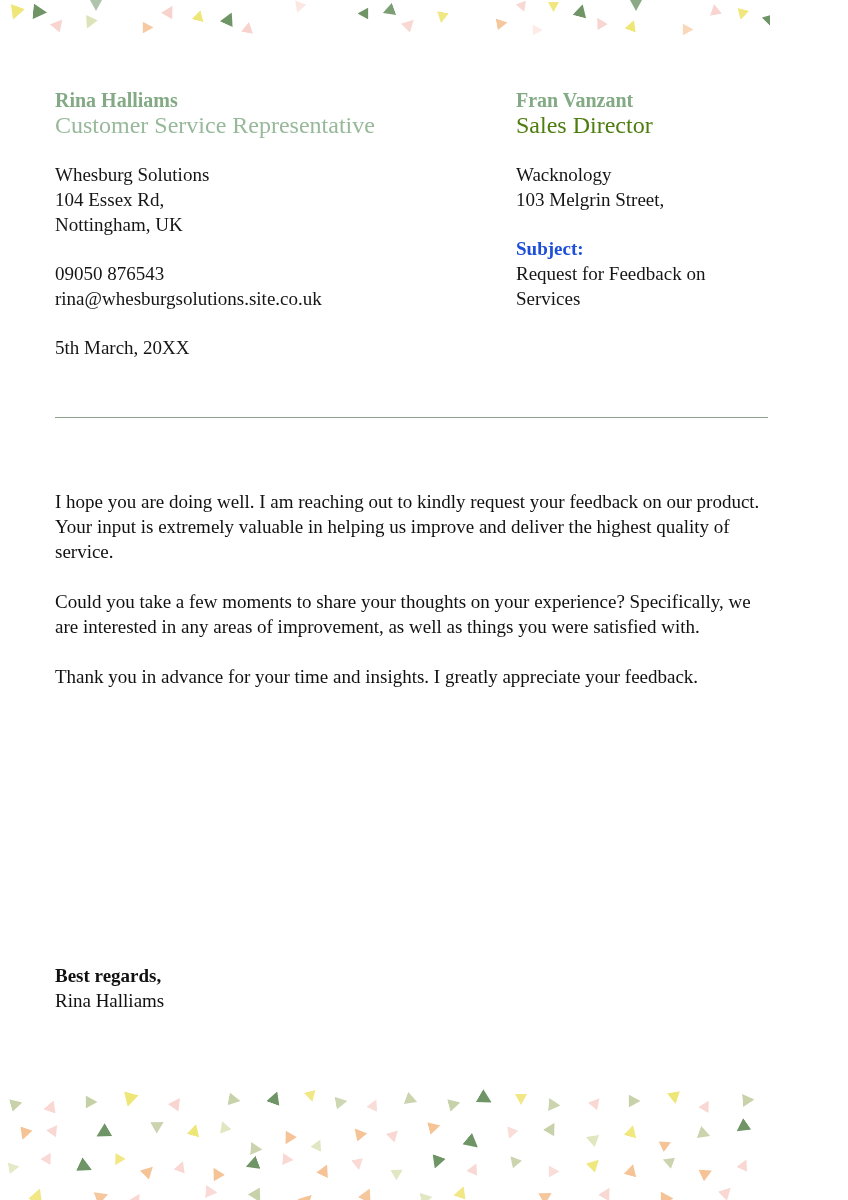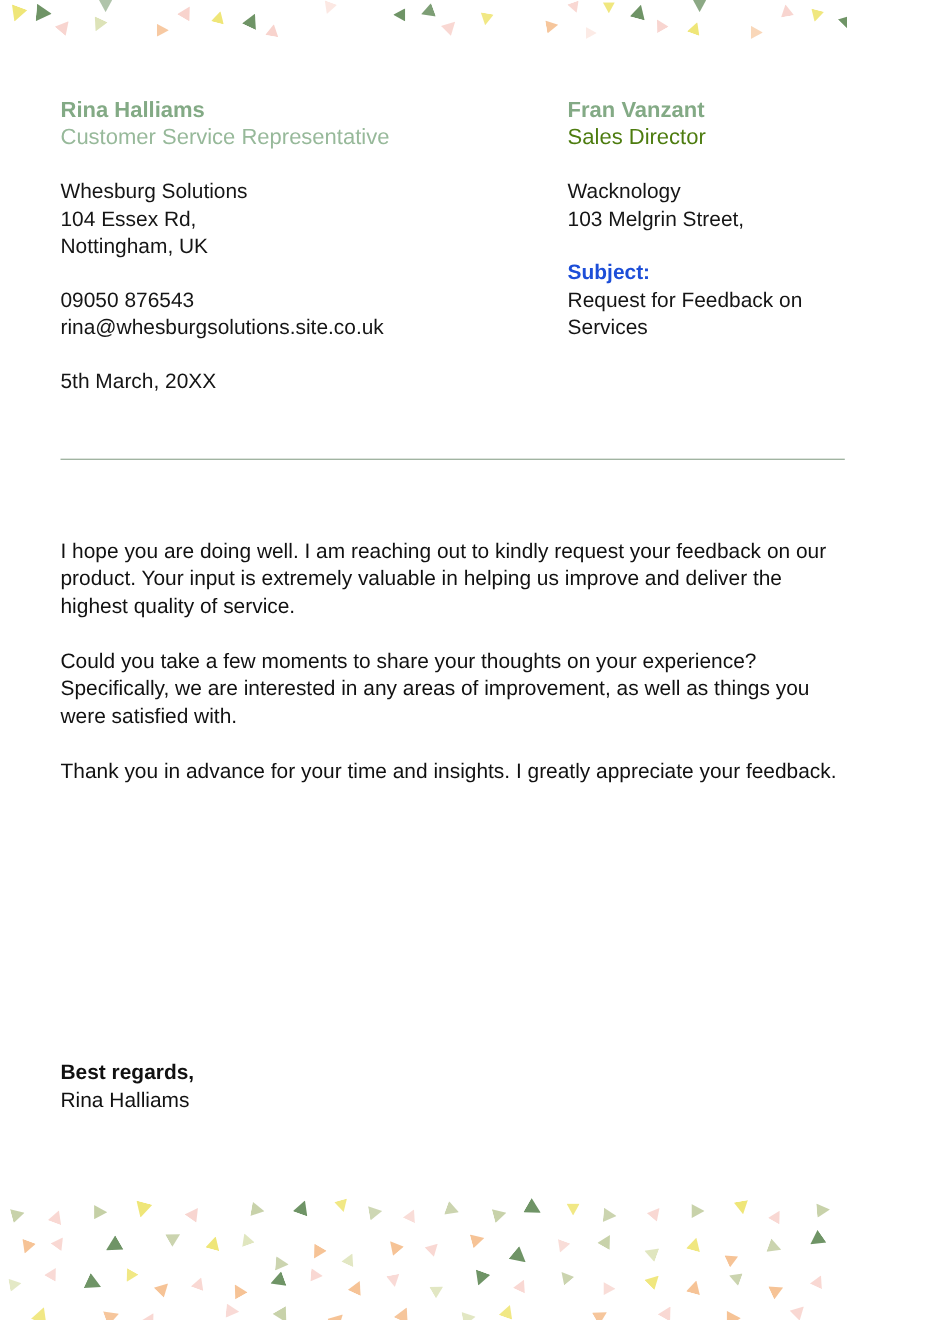--- a/index.html
+++ b/index.html
@@ -2,40 +2,40 @@
 <html><head>
 <meta charset="utf-8">
 <style>
   html, body { margin: 0; padding: 0; background: #ffffff; }
   .page {
     position: relative;
     width: 770px;
     height: 1200px;
     background: #ffffff;
     overflow: hidden;
-    font-family: Liberation Sans, sans-serif;
+    font-family: Liberation Serif, serif;
     color: #151515;
   }
   
   .confetti-layer {
     position: absolute;
     left: 0; top: 0;
     width: 100%; height: 100%;
     pointer-events: none;
   }
   .tri {
     position: absolute;
     clip-path: polygon(50% 0, 0 100%, 100% 100%);
   }
   
   .col { position: absolute; top: 88px; }
   .col.sender    { left: 55px;  width: 430px; }
   .col.recipient { left: 516px; width: 252px; }
   .person-name  { font-size: 20px; line-height: 25px; font-weight: bold; }
-  .person-title { font-size: 20px; line-height: 25px; }
+  .person-title { font-size: 24px; line-height: 25px; }
   .hblock { margin-top: 24px; font-size: 19px; line-height: 25px; }
   .hline  { font-size: 19px; line-height: 25px; }
   .subject-label { font-weight: bold; font-size: 19px; line-height: 25px; }
   
   .divider {
     position: absolute;
     left: 55px; top: 417px;
     width: 713px; height: 1px;
     border: none;
     margin: 0;

